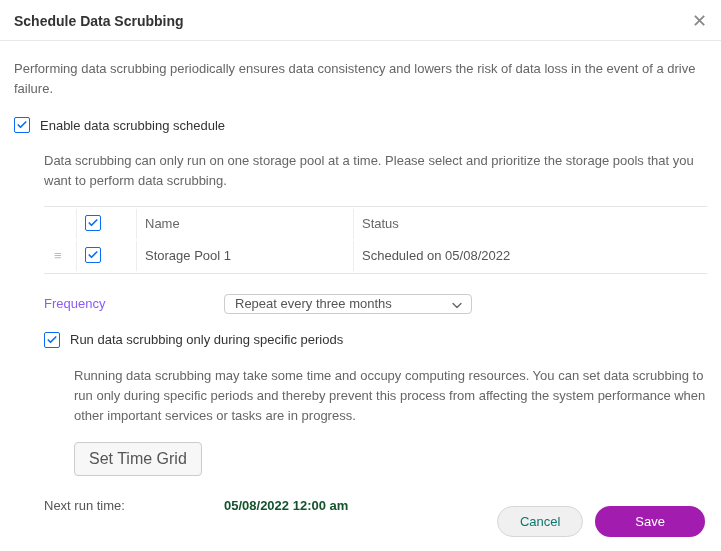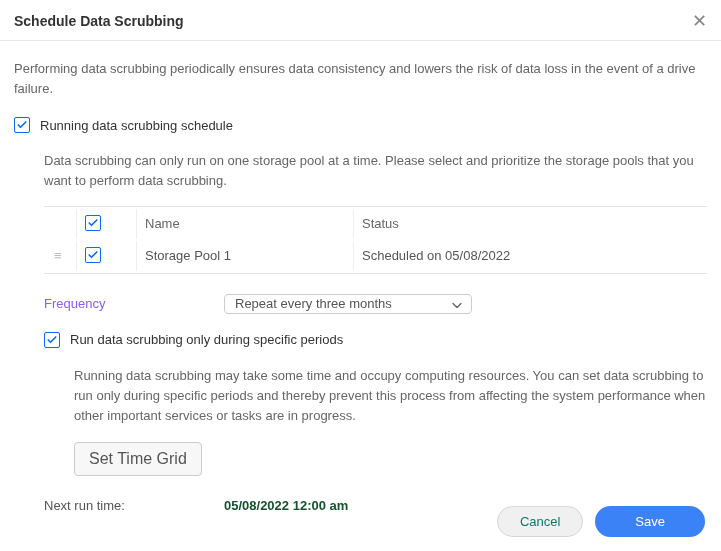--- a/index.html
+++ b/index.html
@@ -185,21 +185,21 @@
       padding: 7px 22px;
       background: #f0f0f0;
       color: #0f766e;
       cursor: pointer;
       font-size: 13px;
     }
     .btn-primary {
       border: none;
       border-radius: 16px;
       padding: 7px 40px;
-      background: #3b82f6;
+      background: #a21caf;
       color: #fff;
       cursor: pointer;
       font-size: 13px;
       font-weight: 500;
     }
     .cell-center { text-align: center; }
   </style>
 </head>
 <body>
 
@@ -210,21 +210,21 @@
 
 <div class="dialog-body">
   <p class="intro-text">Performing data scrubbing periodically ensures data consistency and lowers the risk of data loss in the event of a drive failure.</p>
 
   <div class="checkbox-row">
     <span class="checkbox">
       <svg viewBox="0 0 16 16">
           <path d="M3 8l3 3 7-7" stroke="#0a6cf5" stroke-width="2.2" fill="none" stroke-linecap="round" stroke-linejoin="round"></path>
         </svg>
     </span>
-    <span>Running data scrubbing schedule</span>
+    <span>Enable data scrubbing schedule</span>
   </div>
 
   <div class="indent">
     <p class="description">Data scrubbing can only run on one storage pool at a time. Please select and prioritize the storage pools that you want to perform data scrubbing.</p>
 
     <table class="storage-table">
       <thead>
         <tr>
           <th class="col-handle"></th>
           <th class="col-check cell-center">

